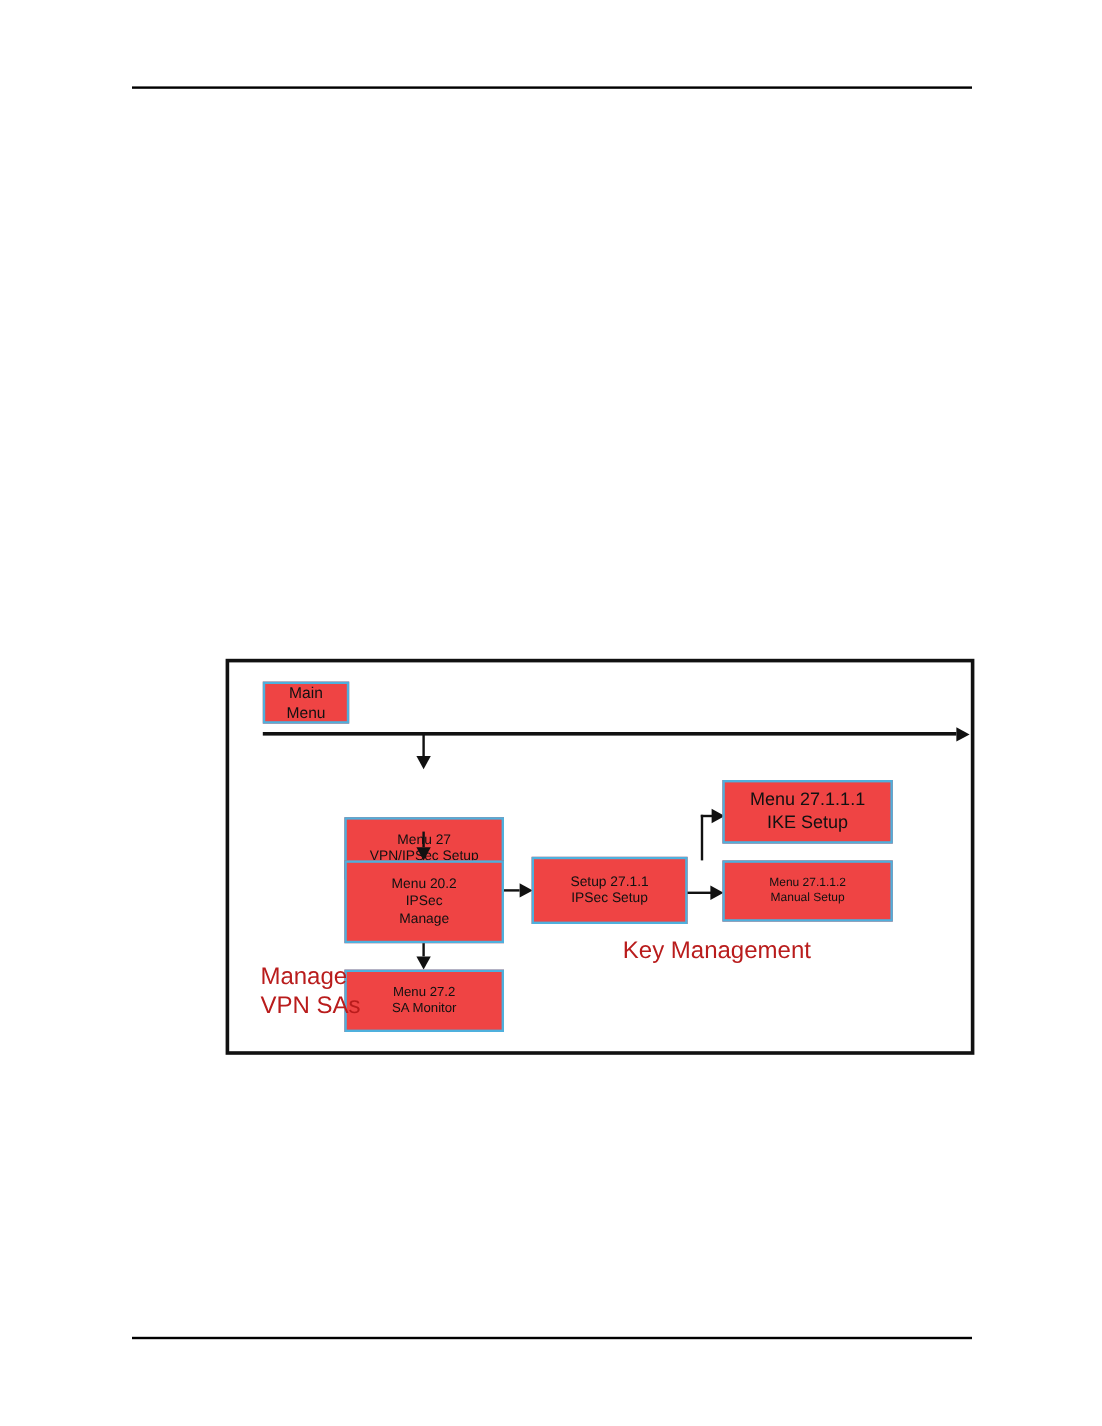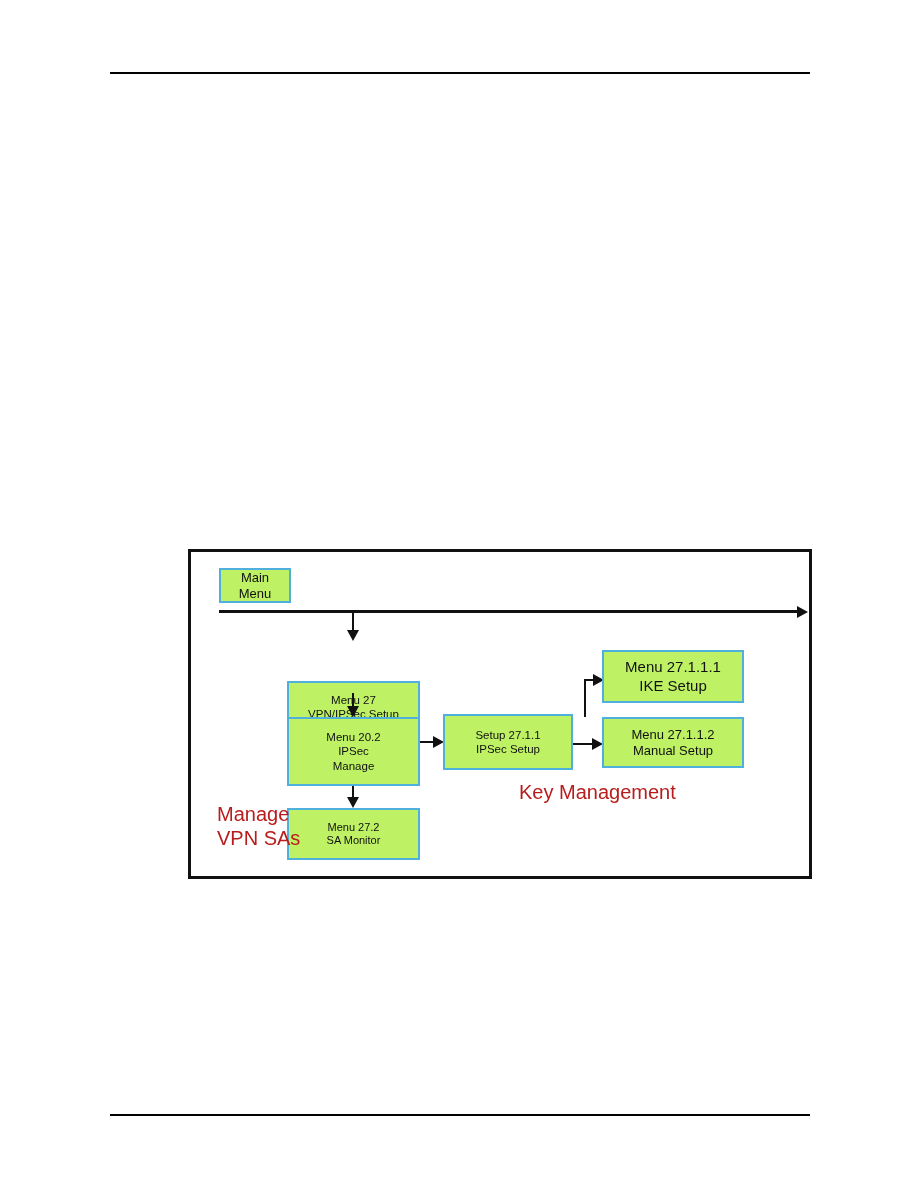--- a/index.html
+++ b/index.html
@@ -37,39 +37,39 @@
     border: 3px solid #111111;
     background: #ffffff;
     box-sizing: border-box;
   }
 
   
   .node {
     position: absolute;
     box-sizing: border-box;
     border: 2px solid #4fb0dd;
-    background: #bef264;
+    background: #ef4444;
     display: flex;
     flex-direction: column;
     align-items: center;
     justify-content: center;
     line-height: 1.22;
     color: #111111;
     text-align: center;
   }
   .node .ln { display: block; white-space: nowrap; }
 
   
   #node-main-menu     { left: 28px;  top: 16px;  width: 72px;  height: 35px; font-size: 13px; }
   #node-menu27        { left: 96px;  top: 89px;  width: 133px; height: 52px; font-size: 11.5px; margin-top: 40px; }
   #node-menu27-1      { left: 96px;  top: 165px; width: 133px; height: 69px; font-size: 11.5px; }
   #node-menu27-2      { left: 96px;  top: 256px; width: 133px; height: 52px; font-size: 11px; }
   #node-menu27-1-1    { left: 252px; top: 162px; width: 130px; height: 56px; font-size: 11.5px; }
   #node-menu27-1-1-1  { left: 411px; top: 98px;  width: 142px; height: 53px; font-size: 15px; }
-  #node-menu27-1-1-2  { left: 411px; top: 165px; width: 142px; height: 51px; font-size: 13px; }
+  #node-menu27-1-1-2  { left: 411px; top: 165px; width: 142px; height: 51px; font-size: 10px; }
 
   
   .conn { position: absolute; background: #111111; }
   .conn.h { height: 3px; }
   .conn.v { width: 3px; }
   .conn.thin.h { height: 2px; }
   .conn.thin.v { width: 2px; }
 
   
   .arrow { position: absolute; width: 0; height: 0; }

